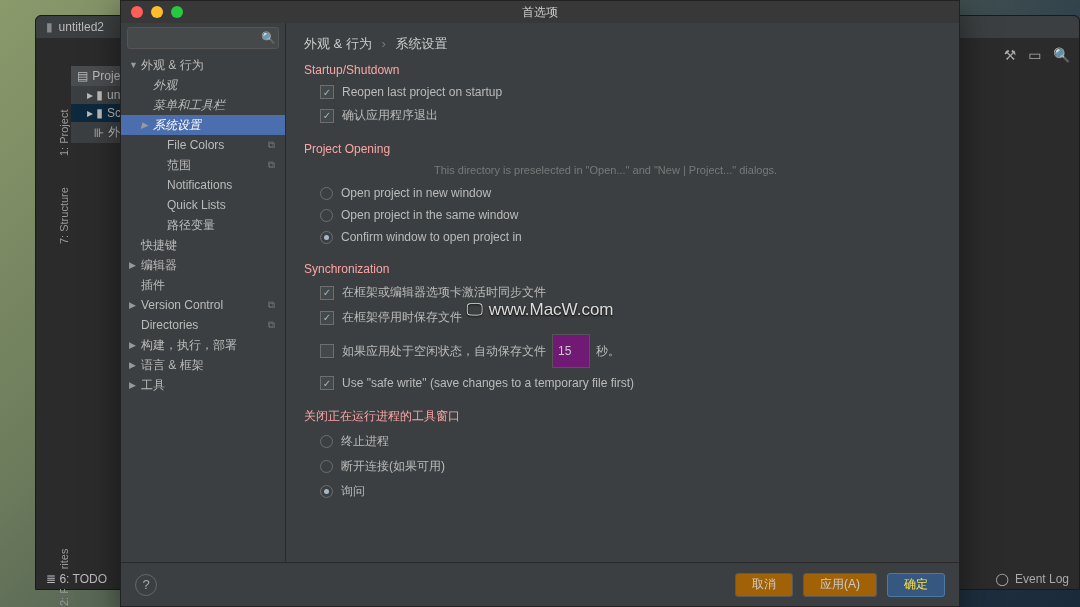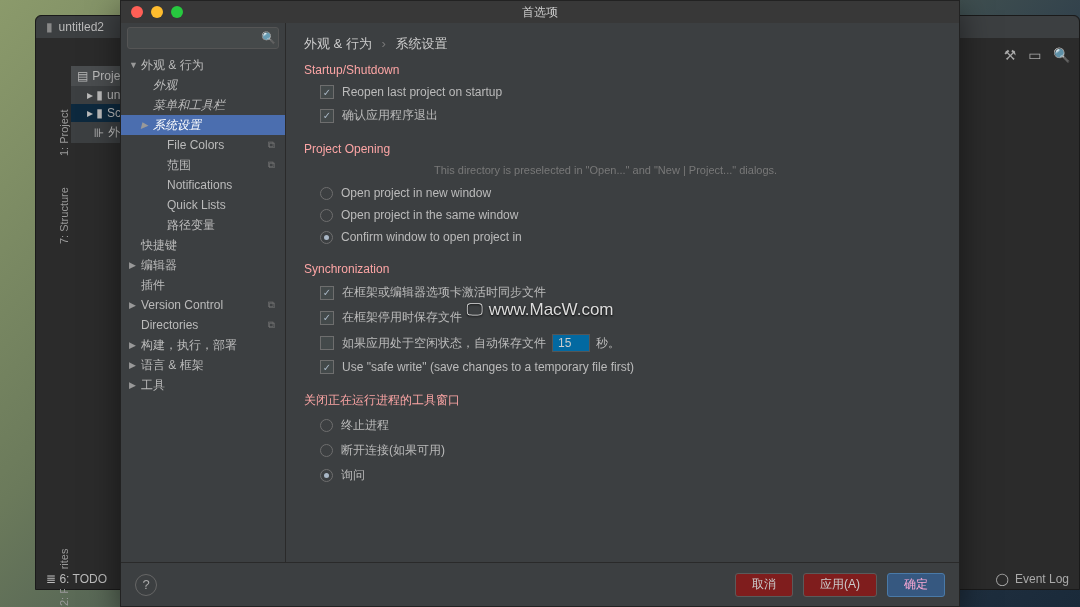--- a/index.html
+++ b/index.html
@@ -50,31 +50,31 @@
 .pref-content { flex: 1; padding: 12px 18px 0 18px; overflow-y: auto; position: relative; }
 .breadcrumb { color: #ccc; font-size: 13px; margin-bottom: 10px; }
 .breadcrumb .sep { color: #777; margin: 0 6px; }
 
 .section-title { color: #fca5a5; font-size: 12px; margin-bottom: 8px; margin-top: 4px; }
 .form-row { display: flex; align-items: center; margin-left: 16px; margin-bottom: 8px; color: #bbb; }
 .checkbox { width: 14px; height: 14px; border: 1px solid #6e6e6e; background: #43494a; margin-right: 8px; display: flex; align-items: center; justify-content: center; font-size: 10px; color: #a9b7c6; }
 .checkbox.checked::after { content: "✓"; }
 .radio { width: 13px; height: 13px; border: 1px solid #6e6e6e; border-radius: 50%; margin-right: 8px; display: flex; align-items: center; justify-content: center; }
 .radio.selected::after { content: ""; width: 5px; height: 5px; background: #a9b7c6; border-radius: 50%; }
-.text-input { background: #0369a1; border: 1px solid #555; color: #ccc; height: 18px; padding: 0 5px; font-size: 12px; }
+.text-input { background: #701a75; border: 1px solid #555; color: #ccc; height: 34px; padding: 0 5px; font-size: 12px; }
 .dir-input { width: 280px; display: flex; }
 .dir-input input { flex: 1; background: #45494a; border: 1px solid #616161; border-right: none; height: 22px; padding: 0 5px; color: #ccc; }
 .dir-btn { width: 24px; height: 22px; background: #45494a; border: 1px solid #616161; display: flex; align-items: center; justify-content: center; color: #aaa; }
 .hint { color: #787878; font-size: 11px; margin-left: 130px; margin-bottom: 10px; }
 
 .pref-footer { height: 44px; border-top: 1px solid #2a2a2a; display: flex; align-items: center; padding: 0 14px; }
 .help-btn { width: 22px; height: 22px; border-radius: 50%; border: 1px solid #666; color: #aaa; display: flex; align-items: center; justify-content: center; font-size: 13px; }
 .footer-spacer { flex: 1; }
-.btn { height: 24px; padding: 0 16px; margin-left: 10px; border: 1px solid #5a5a5a; background: #7f1d1d; color: #ccc; font-size: 12px; border-radius: 3px; display: flex; align-items: center; }
-.btn.primary { background: #365880; border-color: #4a7aa8; color: #f9a8d4; }
+.btn { height: 24px; padding: 0 16px; margin-left: 10px; border: 1px solid #5a5a5a; background: #a16207; color: #ccc; font-size: 12px; border-radius: 3px; display: flex; align-items: center; }
+.btn.primary { background: #365880; border-color: #4a7aa8; color: #fde047; }
 
 .watermark { position: absolute; left: 50%; top: 300px; transform: translateX(-50%); color: #ddd; font-family: Georgia, serif; font-size: 17px; text-shadow: 0 1px 2px #000; pointer-events: none; display: flex; align-items: center; gap: 6px; }
 </style>
 </head>
 <body>
 
 <div class="ide-window">
   <div class="ide-titlebar">
     <span class="ide-folder-icon">▮</span>
     <span class="ide-title">untitled2</span>

